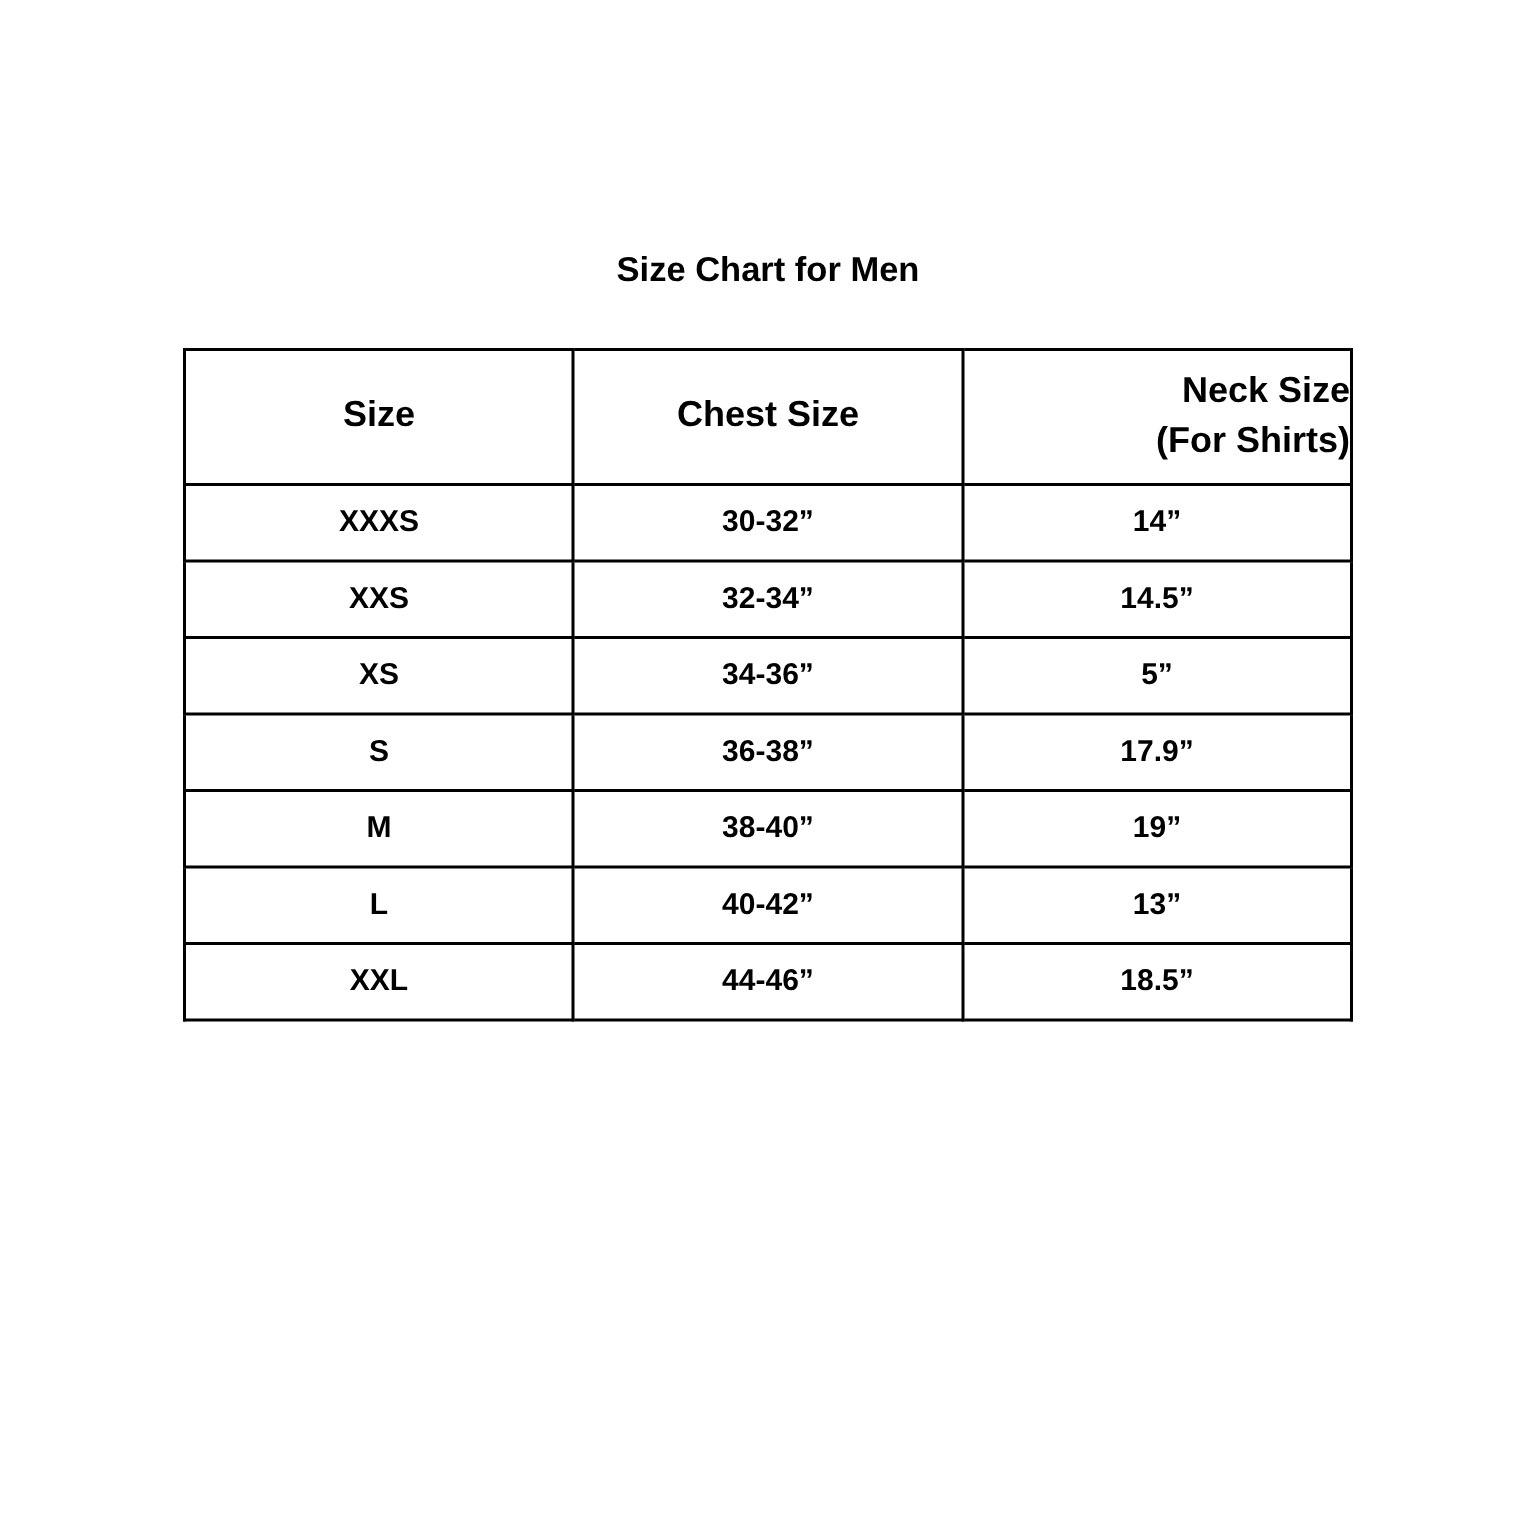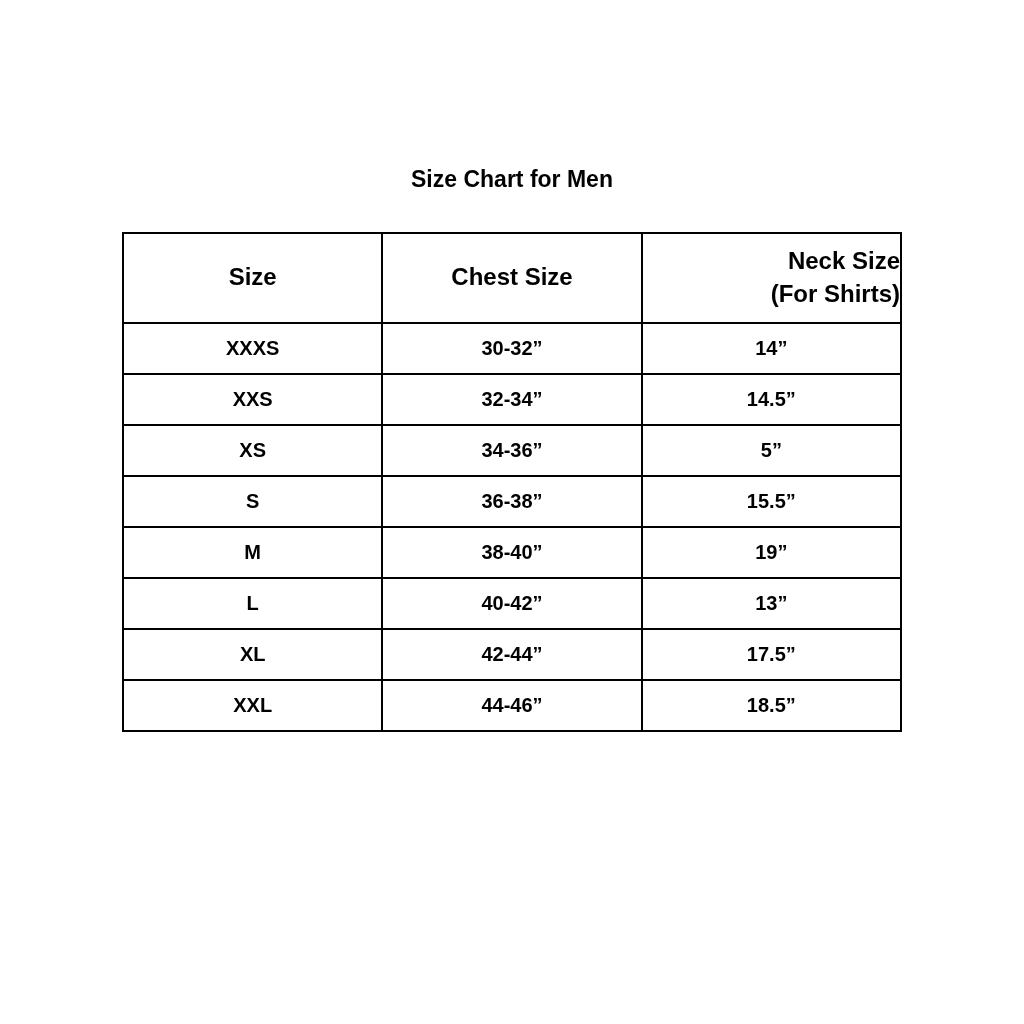--- a/index.html
+++ b/index.html
@@ -86,37 +86,32 @@
         <td>14.5”</td>
       </tr>
       <tr>
         <td>XS</td>
         <td>34-36”</td>
         <td>5”</td>
       </tr>
       <tr>
         <td>S</td>
         <td>36-38”</td>
-        <td>15.5”</td>
+        <td>17.9”</td>
       </tr>
       <tr>
         <td>M</td>
         <td>38-40”</td>
         <td>19”</td>
       </tr>
       <tr>
         <td>L</td>
         <td>40-42”</td>
         <td>13”</td>
       </tr>
       <tr>
-        <td>XL</td>
-        <td>42-44”</td>
-        <td>17.5”</td>
-      </tr>
-      <tr>
         <td>XXL</td>
         <td>44-46”</td>
         <td>18.5”</td>
       </tr>
     </tbody>
   </table>
 </div>
 
 </body></html>

